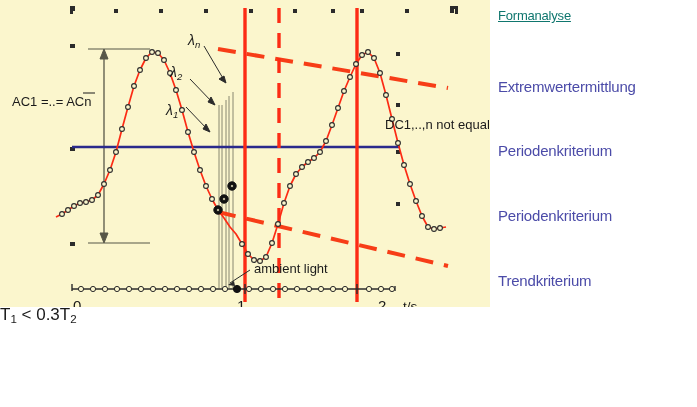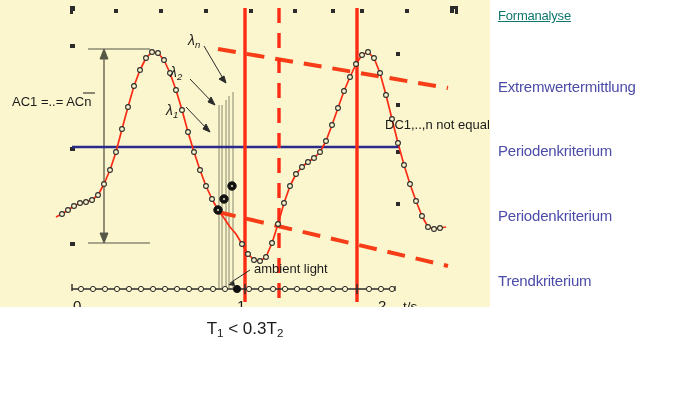--- a/index.html
+++ b/index.html
@@ -31,22 +31,22 @@
   }
   .crit-item.head{
     color:#0f766e;
     font-size:13px;
     font-weight:400;
     text-decoration:underline;
   }
 
   
   .formulas{
-    position:absolute;left:0;top:318px;width:490px;
-    text-align:center;
+    position:absolute;left:0;top:304px;width:490px;
+    text-align:left;
     color:#1a1a1a;
   }
   .formula{
     font-size:17px;
     line-height:1.33;
     white-space:nowrap;
     color:#1a1a1a;
   }
   .formula sub{font-size:0.68em;vertical-align:-0.25em;}
 

